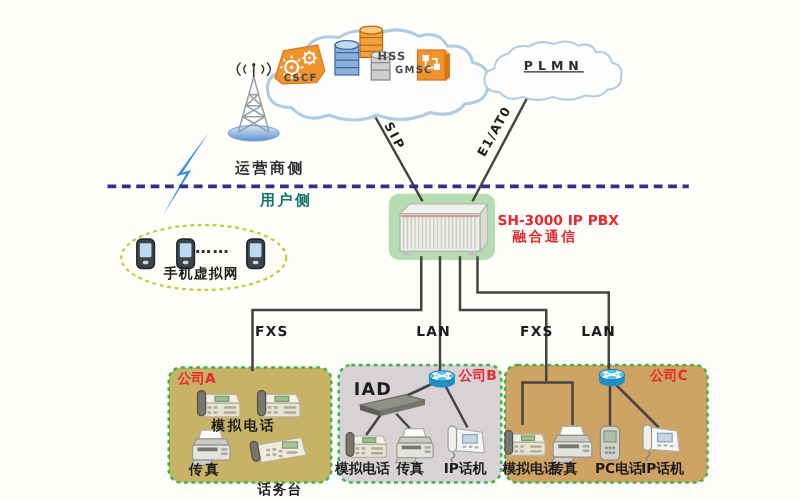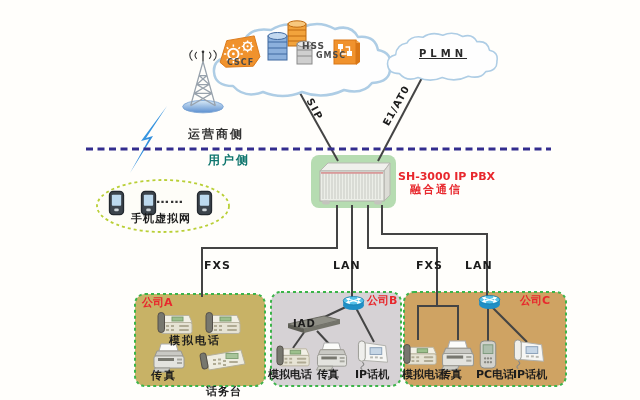--- a/index.html
+++ b/index.html
@@ -373,21 +373,21 @@
   <span class="lbl" style="left:333px;top:260px;font-size:11px;letter-spacing:1px;">LAN</span>
   <span class="lbl" style="left:416px;top:260px;font-size:11px;letter-spacing:1px;">FXS</span>
   <span class="lbl" style="left:465px;top:260px;font-size:11px;letter-spacing:1px;">LAN</span>
 
   <span class="lbl red" style="left:142px;top:297px;font-size:11px;">公司A</span>
   <span class="lbl" style="left:169px;top:335px;font-size:11px;letter-spacing:2px;">模拟电话</span>
   <span class="lbl" style="left:151px;top:370px;font-size:11px;letter-spacing:2px;">传真</span>
   <span class="lbl" style="left:206px;top:370px;font-size:11px;letter-spacing:1px;margin-top:16px;">话务台</span>
 
   <span class="lbl red" style="left:367px;top:295px;font-size:11px;">公司B</span>
-  <span class="lbl" style="left:293px;top:305px;font-size:10px;letter-spacing:1px;margin-top:13px;">IAD</span>
+  <span class="lbl" style="left:283px;top:305px;font-size:14px;letter-spacing:1px;">IAD</span>
   <span class="lbl" style="left:268px;top:369px;font-size:11px;">模拟电话</span>
   <span class="lbl" style="left:317px;top:369px;font-size:11px;">传真</span>
   <span class="lbl" style="left:355px;top:369px;font-size:11px;">IP话机</span>
 
   <span class="lbl red" style="left:520px;top:295px;font-size:11px;">公司C</span>
   <span class="lbl" style="left:402px;top:369px;font-size:11px;">模拟电话</span>
   <span class="lbl" style="left:440px;top:369px;font-size:11px;">传真</span>
   <span class="lbl" style="left:476px;top:369px;font-size:11px;">PC电话</span>
   <span class="lbl" style="left:513px;top:369px;font-size:11px;">IP话机</span>
 

